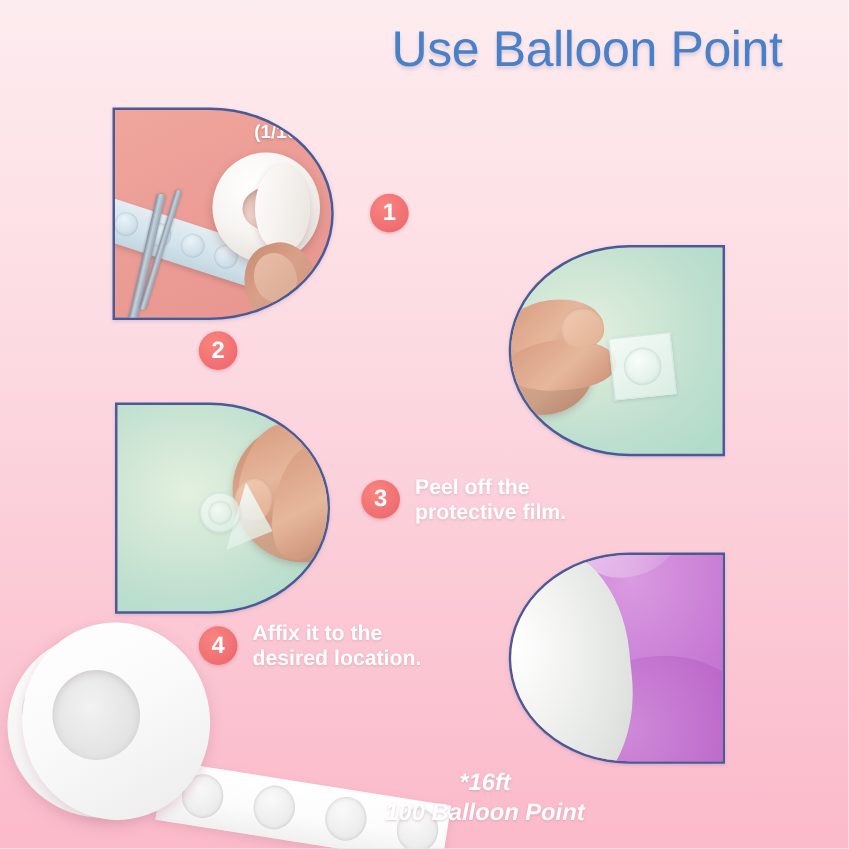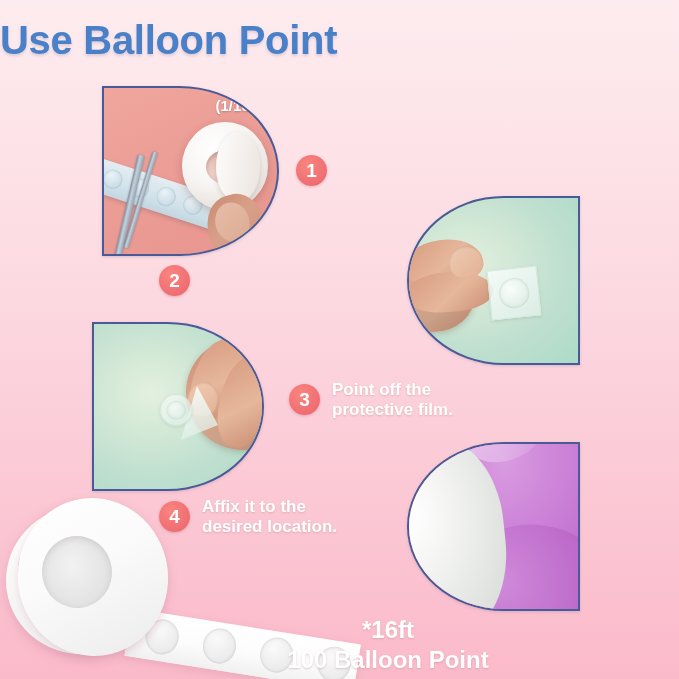--- a/index.html
+++ b/index.html
@@ -20,23 +20,23 @@
     background: linear-gradient(to bottom, #fdecef 0%, #fde3e8 22%, #fcd8e0 45%, #fbcbd6 68%, #fbc0cf 88%, #fbbaca 100%);
     overflow: hidden;
   }
 
   
   .title {
     position: absolute;
     left: 0;
     top: 18px;
     width: 626px;
-    text-align: left;
+    text-align: right;
     font-size: 40px;
-    font-weight: bold;
+    font-weight: normal;
     letter-spacing: -0.3px;
     color: #4a80c8;
     text-shadow: 0 2px 3px rgba(120,120,160,0.25);
   }
 
   
   .panel {
     position: absolute;
     box-sizing: border-box;
     border: 2px solid #4a5a96;
@@ -50,21 +50,21 @@
 
   
   .curve-right {
     border-radius: 0 56% 56% 0 / 0 50% 50% 0;
   }
   
   .curve-left {
     border-radius: 56% 0 0 56% / 50% 0 0 50%;
   }
 
-  #panel1 { left: 90px;  top: 86px;  width: 177px; height: 170px; margin-left: 12px; }
+  #panel1 { left: 90px;  top: 86px;  width: 177px; height: 170px; }
   #panel2 { left: 407px; top: 196px; width: 173px; height: 169px; }
   #panel3 { left: 92px;  top: 322px; width: 172px; height: 169px; }
   #panel4 { left: 407px; top: 442px; width: 173px; height: 169px; }
 
   
   .bg-salmon { background: linear-gradient(155deg, #f0a69d 0%, #eb9d96 45%, #e8968f 100%); }
 
   .tape-strip {
     position: absolute;
     left: -6px; top: 70px;
@@ -322,25 +322,26 @@
   
   #bottom-caption {
     position: absolute;
     left: 238px;
     top: 615px;
     width: 300px;
     text-align: center;
     z-index: 7;
   }
   #bottom-caption .line {
-    font-size: 24px;
+    font-size: 19px;
     font-weight: bold;
     color: #ffffff;
     line-height: 1.24;
     text-shadow: 0 1px 2px rgba(175,120,135,0.38);
+    font-style: italic;
   }
 </style>
 </head>
 <body>
 
 <div id="poster">
 
   <div class="title">Use Balloon Point</div>
 
   <div class="panel curve-right bg-salmon" id="panel1">
@@ -392,21 +393,21 @@
   <div class="step" id="step1">
     <div class="step-badge">1</div>
   </div>
 
   <div class="step" id="step2">
     <div class="step-badge">2</div>
   </div>
 
   <div class="step" id="step3">
     <div class="step-badge">3</div>
-    <div class="step-text">Point off the
+    <div class="step-text">Peel off the
 protective film.</div>
   </div>
 
   <div class="step" id="step4">
     <div class="step-badge">4</div>
     <div class="step-text">Affix it to the
 desired location.</div>
   </div>
 
   <div id="product">

